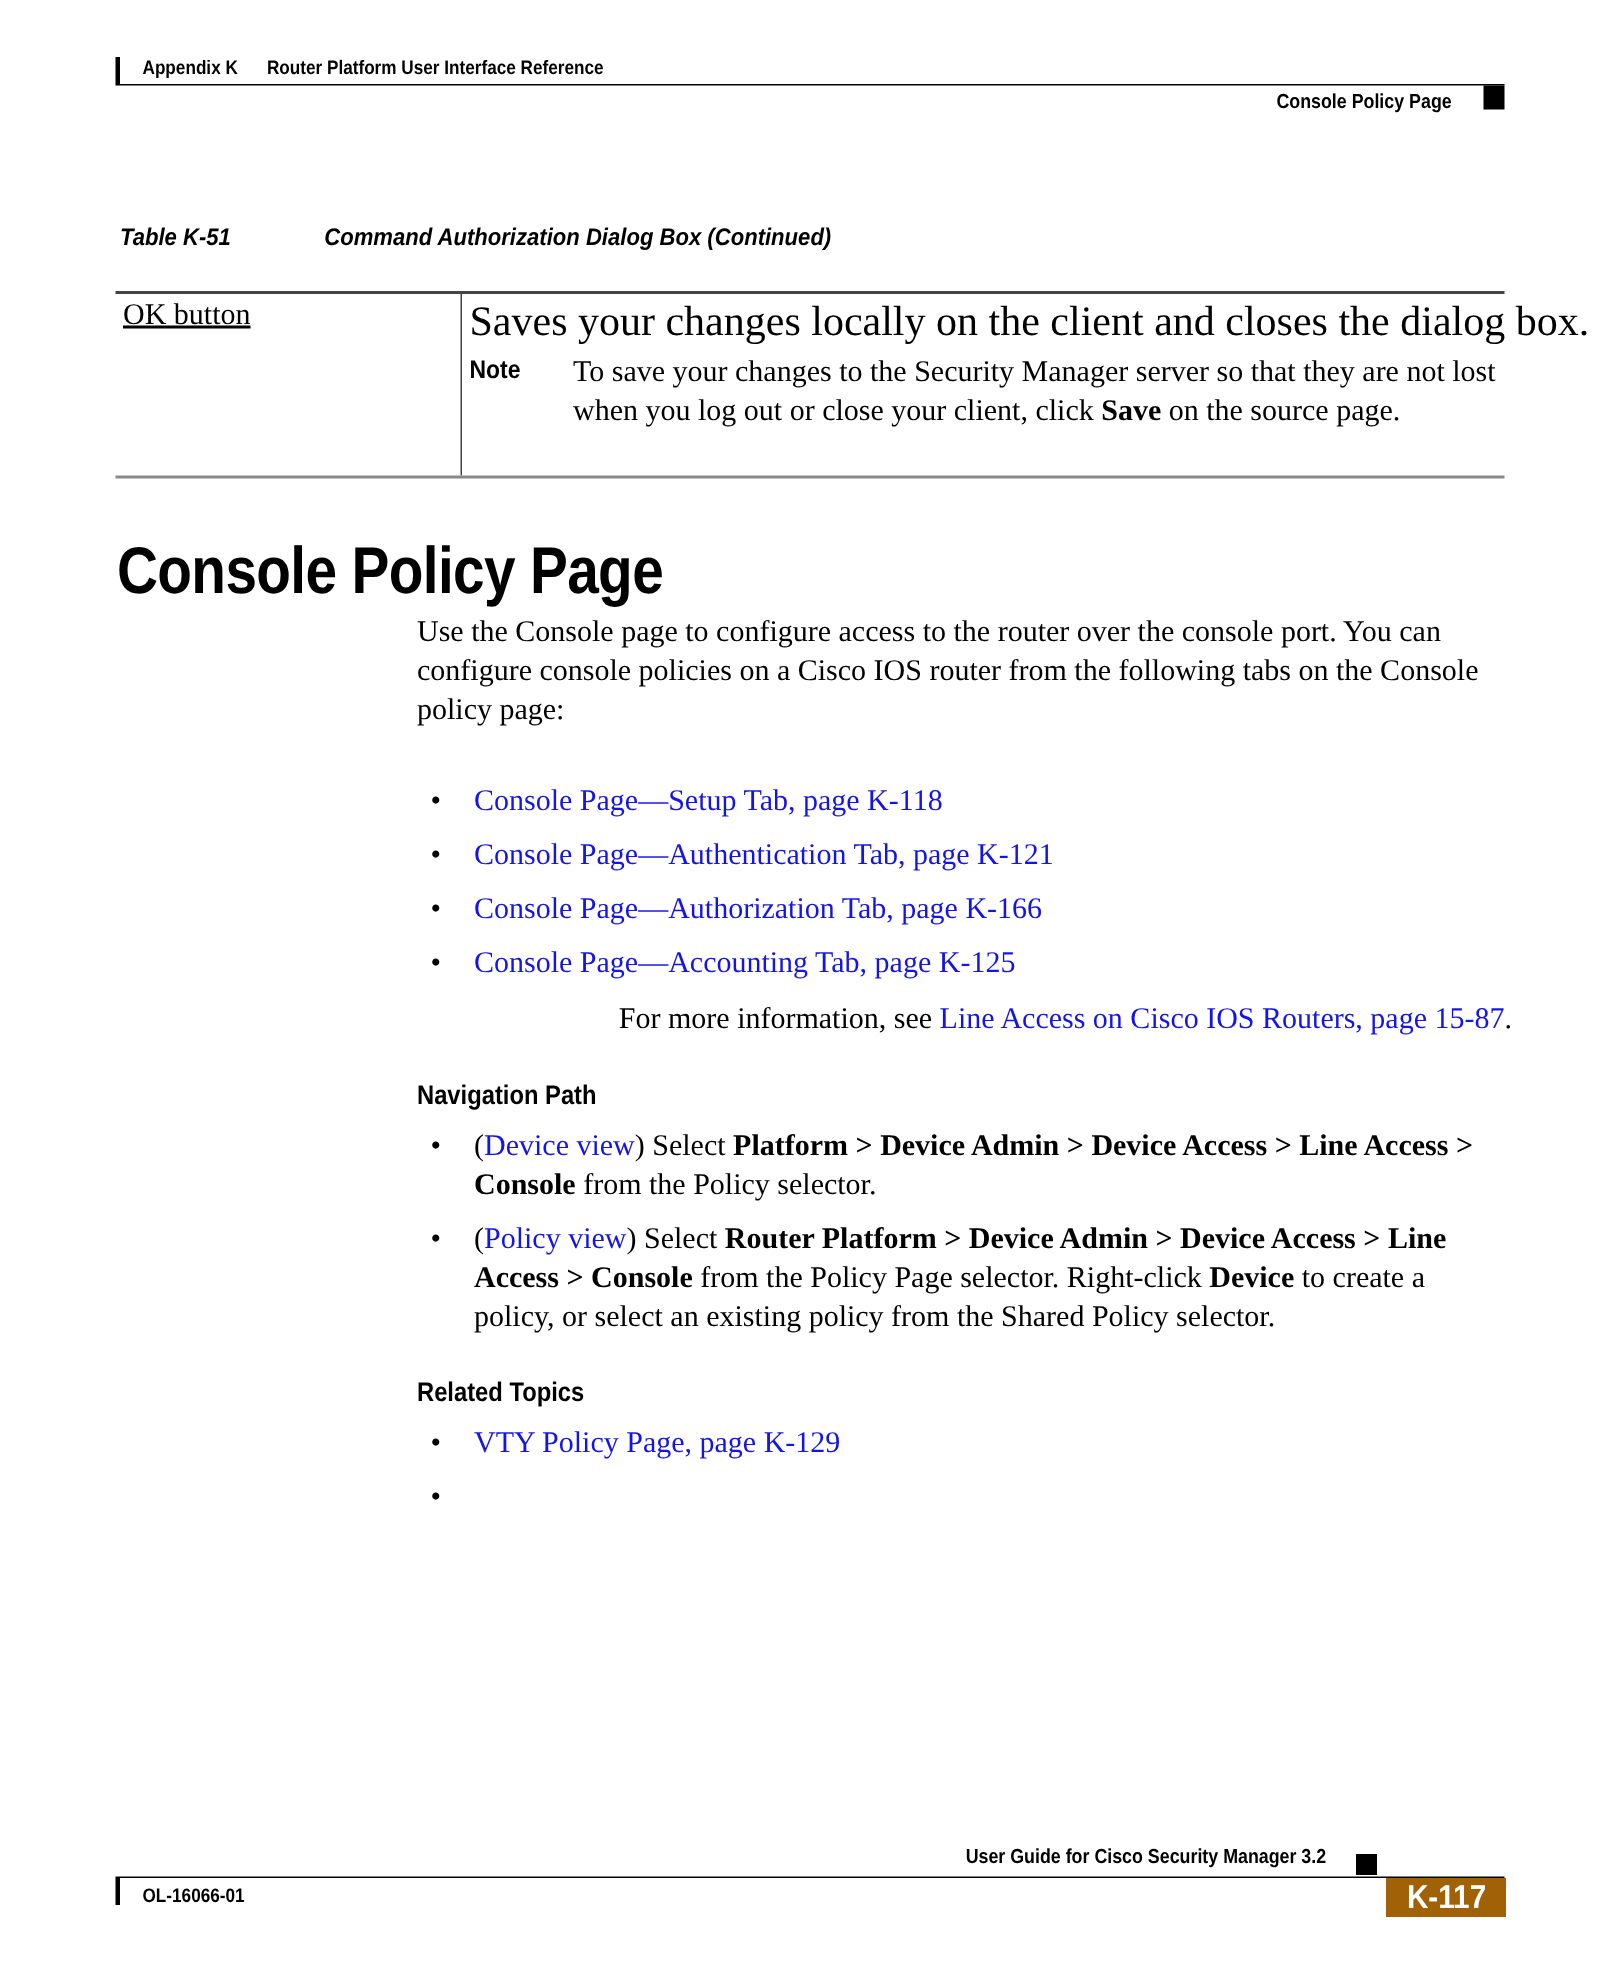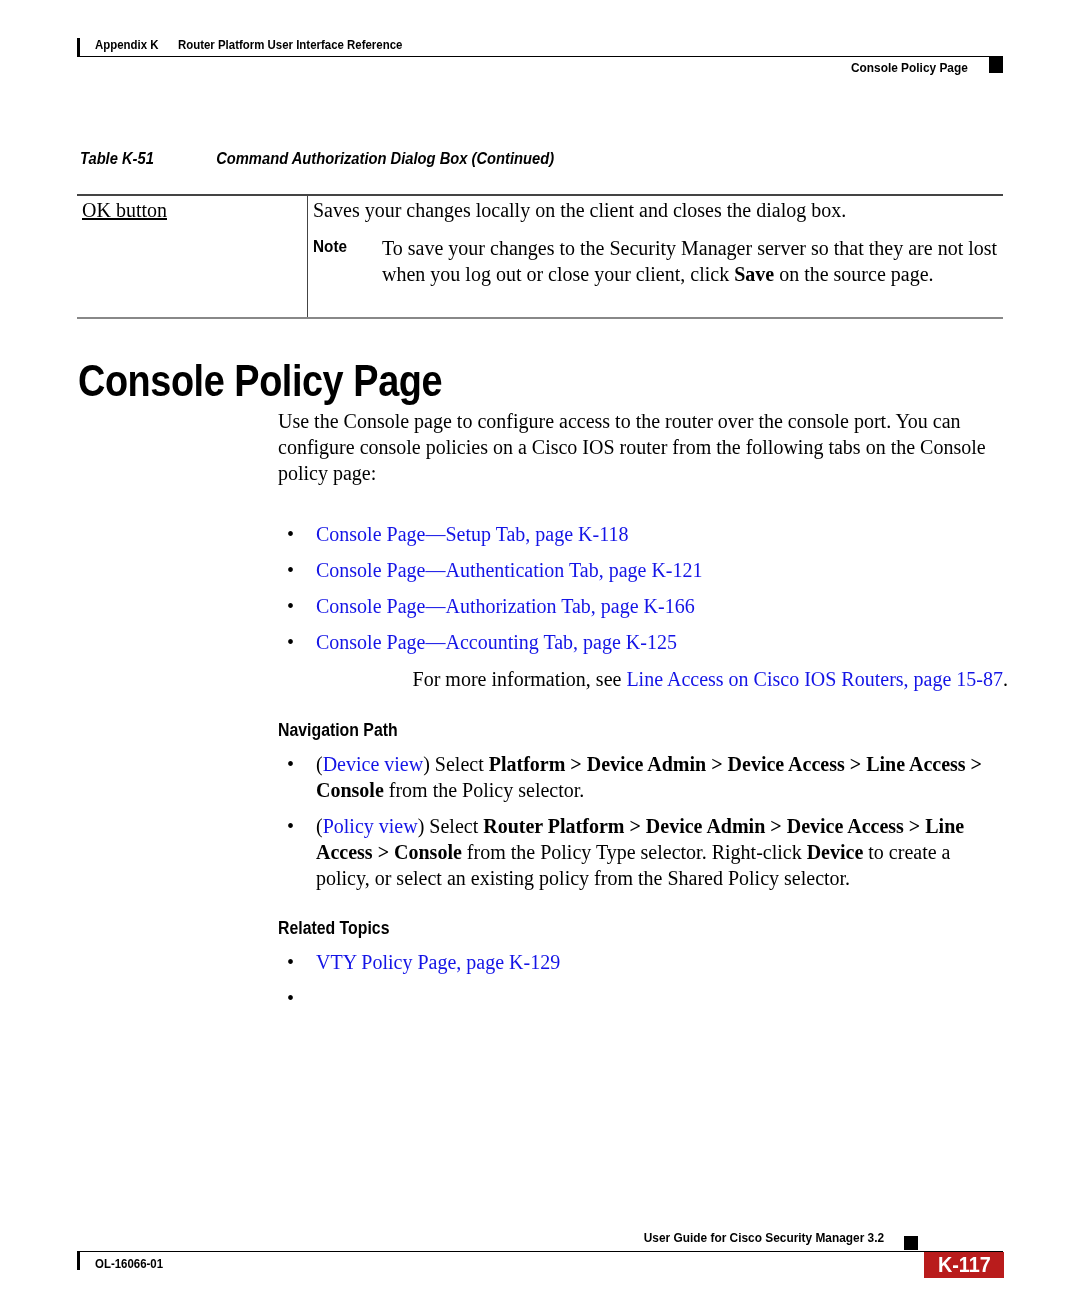--- a/index.html
+++ b/index.html
@@ -16,21 +16,21 @@
   .hdr-right { right: 112px; top: 60px; font-size: 13.5px; font-weight: bold; transform: scaleX(0.88); transform-origin: right; white-space: nowrap; }
   .hdr-square { left: 989px; top: 57px; width: 14px; height: 16px; background: #000; }
 
   
   .tbl-caption { left: 80px; top: 150px; font-size: 16px; font-style: italic; font-weight: bold; transform: scaleX(0.92); transform-origin: left; white-space: nowrap; }
   .tbl-caption .num { display: inline-block; width: 148px; }
   .tbl-top { left: 77px; top: 194px; width: 926px; height: 2px; background: #444; }
   .tbl-bottom { left: 77px; top: 317px; width: 926px; height: 2px; background: #888; }
   .tbl-div { left: 307px; top: 196px; width: 1px; height: 121px; background: #444; }
   .cell-left { left: 82px; top: 199px; font-size: 20px; text-decoration: underline; }
-  .cell-right { left: 313px; top: 199px; font-size: 20px; white-space: nowrap; }
+  .cell-right { left: 313px; top: 199px; font-size: 28px; white-space: nowrap; }
   .note-label { left: 313px; top: 237px; font-size: 17px; font-weight: bold; transform: scaleX(0.9); transform-origin: left; }
   .note-text { left: 382px; top: 235px; width: 620px; font-size: 20px; line-height: 26px; }
 
   
   .page-title { left: 78px; top: 356px; font-size: 44px; font-weight: bold; transform: scaleX(0.86); transform-origin: left; white-space: nowrap; letter-spacing: -0.5px; }
 
   
   .body { left: 278px; width: 730px; font-size: 20px; line-height: 26px; }
   .intro { top: 408px; }
   .link { color: #1414e6; text-decoration: none; cursor: pointer; }
@@ -44,21 +44,21 @@
   .nav-list { top: 751px; }
   .rel-head { top: 918px; }
   .rel-list { top: 949px; }
 
   
   .ftr-right { right: 196px; top: 1230px; font-size: 13.5px; font-weight: bold; transform: scaleX(0.88); transform-origin: right; white-space: nowrap; }
   .ftr-square { left: 904px; top: 1236px; width: 14px; height: 14px; background: #000; }
   .ftr-rule { left: 77px; top: 1251px; width: 926px; height: 1px; background: #000; }
   .ftr-bar { left: 77px; top: 1252px; width: 3px; height: 18px; background: #000; }
   .ftr-left { left: 95px; top: 1256px; font-size: 13px; font-weight: bold; transform: scaleX(0.88); transform-origin: left; }
-  .page-badge { left: 924px; top: 1252px; width: 80px; height: 26px; background: #b91c1c; color: #fff; font-size: 22px; font-weight: bold; text-align: center; line-height: 26px; }
+  .page-badge { left: 924px; top: 1252px; width: 80px; height: 26px; background: #a16207; color: #fff; font-size: 22px; font-weight: bold; text-align: center; line-height: 26px; }
   .page-badge span { display: inline-block; transform: scaleX(0.9); }
 </style>
 </head>
 <body>
 
 <div class="abs hdr-bar"></div>
 <div class="abs hdr-text sans">
   <span>Appendix K</span><span class="gap"></span><span>Router Platform User Interface Reference</span>
 </div>
 <div class="abs hdr-rule"></div>
@@ -85,21 +85,21 @@
   <li><span class="dot">•</span><a class="link">Console Page—Authentication Tab, page K-121</a></li>
   <li><span class="dot">•</span><a class="link">Console Page—Authorization Tab, page K-166</a></li>
   <li><span class="dot">•</span><a class="link">Console Page—Accounting Tab, page K-125</a></li>
 </ul>
 
 <div class="abs body more-info serif"><span>For more information, see </span><a class="link">Line Access on Cisco IOS Routers, page 15-87</a><span>.</span></div>
 
 <div class="abs subhead nav-head sans">Navigation Path</div>
 <ul class="bullets nav-list serif">
   <li><span class="dot">•</span><span>(</span><a class="link">Device view</a><span>)</span><span> Select </span><b>Platform &gt; Device Admin &gt; Device Access &gt; Line Access &gt; Console</b><span> from the Policy selector.</span></li>
-  <li><span class="dot">•</span><span>(</span><a class="link">Policy view</a><span>)</span><span> Select </span><b>Router Platform &gt; Device Admin &gt; Device Access &gt; Line Access &gt; Console</b><span> from the Policy Type selector. Right-click </span><b>Device</b><span> to create a policy, or select an existing policy from the Shared Policy selector.</span></li>
+  <li><span class="dot">•</span><span>(</span><a class="link">Policy view</a><span>)</span><span> Select </span><b>Router Platform &gt; Device Admin &gt; Device Access &gt; Line Access &gt; Console</b><span> from the Policy Page selector. Right-click </span><b>Device</b><span> to create a policy, or select an existing policy from the Shared Policy selector.</span></li>
 </ul>
 
 <div class="abs subhead rel-head sans">Related Topics</div>
 <ul class="bullets rel-list serif">
   <li><span class="dot">•</span><a class="link">VTY Policy Page, page K-129</a></li>
   <li><span class="dot">•</span></li>
 </ul>
 
 <div class="abs ftr-right sans">User Guide for Cisco Security Manager 3.2</div>
 <div class="abs ftr-square"></div>

